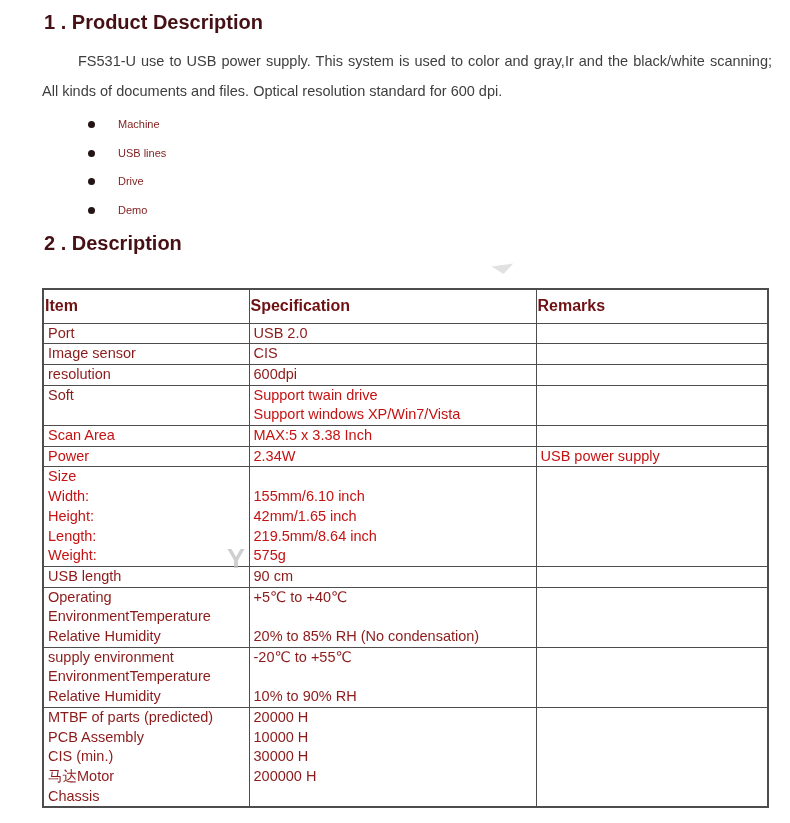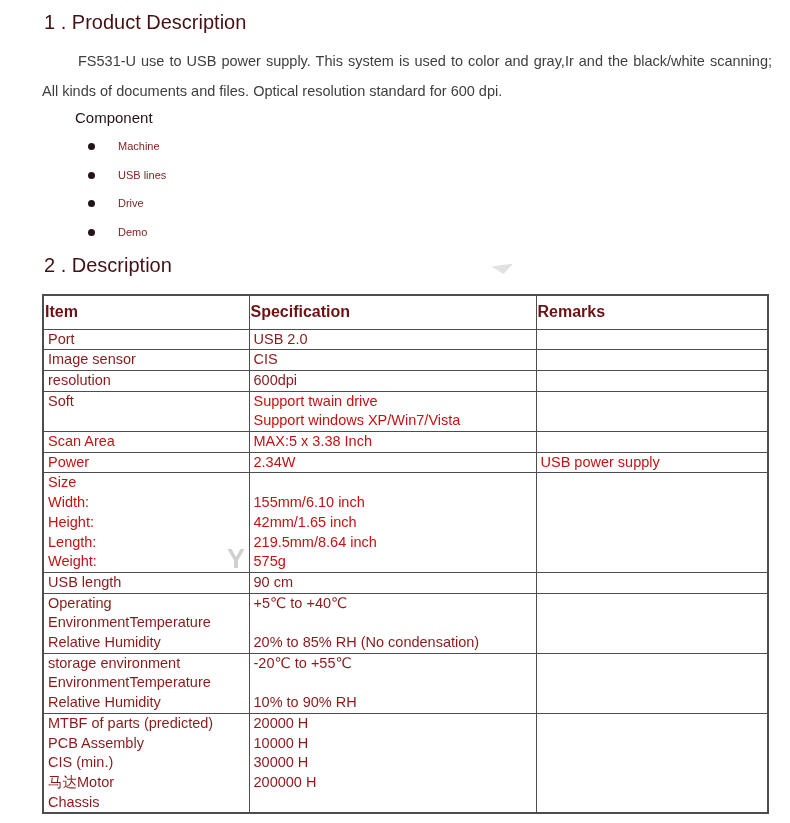--- a/index.html
+++ b/index.html
@@ -7,25 +7,25 @@
   body {
     width: 790px; height: 823px;
     background: #ffffff;
     font-family: "Liberation Sans", "DejaVu Sans", sans-serif;
     overflow: hidden;
   }
   .page { position: relative; width: 790px; height: 823px; }
 
   .heading {
     margin: 0 0 0 44px;
-    font-size: 20px; line-height: 26px; font-weight: normal;
+    font-size: 20px; line-height: 26px; font-weight: bold;
     color: #451114;
   }
   .heading1 { padding-top: 9px; }
-  .heading2 { margin-top: 6px; margin-bottom: 16px; }
+  .heading2 { margin-top: 6px; margin-bottom: 32px; }
 
   .para {
     margin: 11px 18px 0 42px;
     font-size: 14.5px; line-height: 30px;
     color: #3e3e3e;
     text-align: justify;
     text-indent: 36px;
   }
 
   .component {
@@ -94,21 +94,20 @@
 </style>
 </head>
 <body>
 
 <div class="page">
 
   <div class="heading heading1">1 . Product Description</div>
 
   <div class="para">FS531-U use to USB power supply. This system is used to color and gray,Ir and the black/white scanning; All kinds of documents and files. Optical resolution standard for 600 dpi.</div>
 
-  <div class="component">Component</div>
 
   <ul class="bullets" id="bullet-list">
       <li><span class="dot"></span>Machine</li>
       <li><span class="dot"></span>USB lines</li>
       <li><span class="dot"></span>Drive</li>
       <li><span class="dot"></span>Demo</li>
     </ul>
 
   <div class="heading heading2">2 . Description</div>
 
@@ -178,21 +177,21 @@
         <tr class="c-maroon">
           <td>Operating
 EnvironmentTemperature
 Relative Humidity</td>
           <td>+5℃ to +40℃
 
 20% to 85% RH (No condensation)</td>
           <td></td>
         </tr>
         <tr class="c-maroon">
-          <td>storage environment
+          <td>supply environment
 EnvironmentTemperature
 Relative Humidity</td>
           <td>-20℃ to +55℃
 
 10% to 90% RH</td>
           <td></td>
         </tr>
         <tr class="c-maroon">
           <td>MTBF of parts (predicted)
 PCB Assembly

